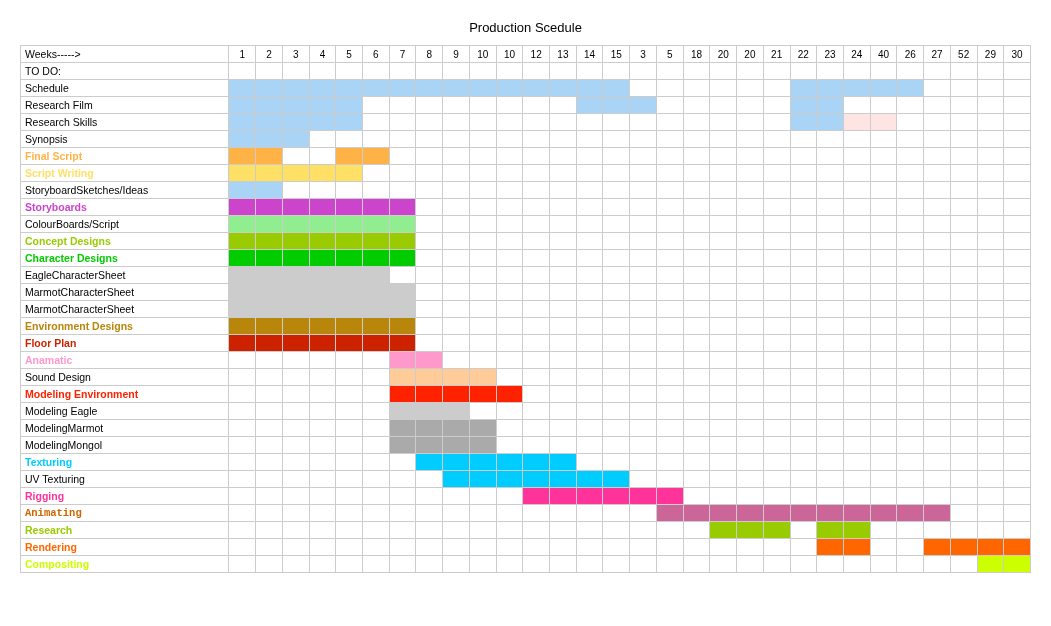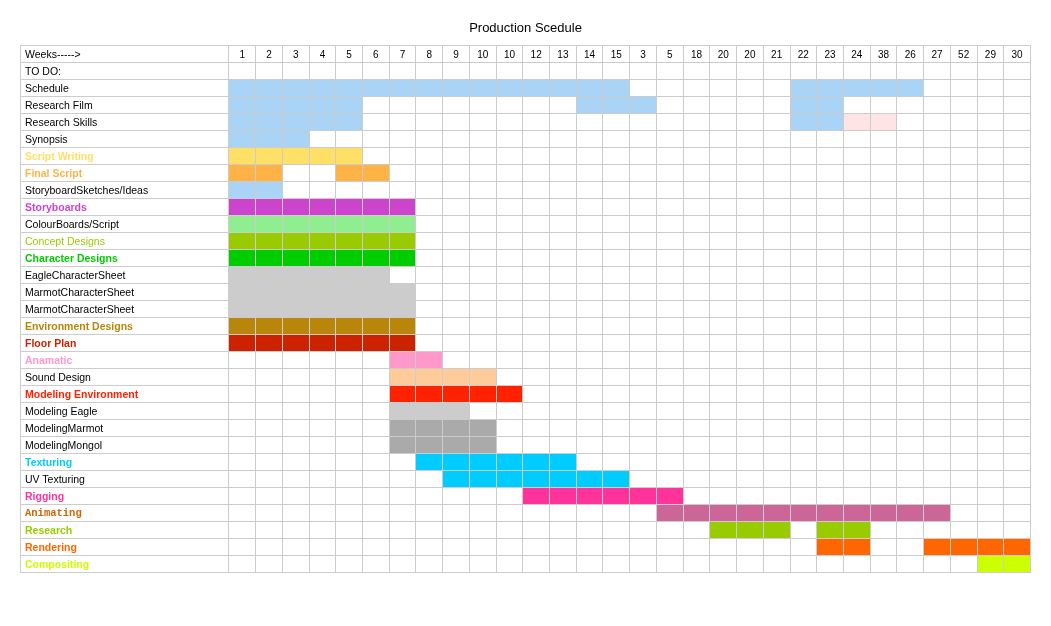--- a/index.html
+++ b/index.html
@@ -53,21 +53,21 @@
         <td class="week-col">15</td>
         <td class="week-col">3</td>
         <td class="week-col">5</td>
         <td class="week-col">18</td>
         <td class="week-col">20</td>
         <td class="week-col">20</td>
         <td class="week-col">21</td>
         <td class="week-col">22</td>
         <td class="week-col">23</td>
         <td class="week-col">24</td>
-        <td class="week-col">38</td>
+        <td class="week-col">40</td>
         <td class="week-col">26</td>
         <td class="week-col">27</td>
         <td class="week-col">52</td>
         <td class="week-col">29</td>
         <td class="week-col">30</td>
       </tr>
   </thead>
   <tbody id="gantt-body">
   <tr>
         <td class="label-col">TO DO:</td>
@@ -202,20 +202,53 @@
         <td class="week-col"></td>
       </tr>
       <tr>
         <td class="label-col">Synopsis</td>
         <td class="week-col" style="background-color: rgb(170, 212, 245);"></td>
         <td class="week-col" style="background-color: rgb(170, 212, 245);"></td>
         <td class="week-col" style="background-color: rgb(170, 212, 245);"></td>
         <td class="week-col"></td>
         <td class="week-col"></td>
         <td class="week-col"></td>
+        <td class="week-col"></td>
+        <td class="week-col"></td>
+        <td class="week-col"></td>
+        <td class="week-col"></td>
+        <td class="week-col"></td>
+        <td class="week-col"></td>
+        <td class="week-col"></td>
+        <td class="week-col"></td>
+        <td class="week-col"></td>
+        <td class="week-col"></td>
+        <td class="week-col"></td>
+        <td class="week-col"></td>
+        <td class="week-col"></td>
+        <td class="week-col"></td>
+        <td class="week-col"></td>
+        <td class="week-col"></td>
+        <td class="week-col"></td>
+        <td class="week-col"></td>
+        <td class="week-col"></td>
+        <td class="week-col"></td>
+        <td class="week-col"></td>
+        <td class="week-col"></td>
+        <td class="week-col"></td>
+        <td class="week-col"></td>
+      </tr>
+      <tr>
+        <td class="label-col" style="color: rgb(255, 179, 71); font-weight: bold;">Final Script</td>
+        <td class="week-col" style="background-color: rgb(255, 179, 71);"></td>
+        <td class="week-col" style="background-color: rgb(255, 179, 71);"></td>
+        <td class="week-col"></td>
+        <td class="week-col"></td>
+        <td class="week-col" style="background-color: rgb(255, 179, 71);"></td>
+        <td class="week-col" style="background-color: rgb(255, 179, 71);"></td>
         <td class="week-col"></td>
         <td class="week-col"></td>
         <td class="week-col"></td>
         <td class="week-col"></td>
         <td class="week-col"></td>
         <td class="week-col"></td>
         <td class="week-col"></td>
         <td class="week-col"></td>
         <td class="week-col"></td>
         <td class="week-col"></td>
@@ -235,53 +268,20 @@
         <td class="week-col"></td>
       </tr>
       <tr>
         <td class="label-col" style="color: rgb(255, 224, 102); font-weight: bold;">Script Writing</td>
         <td class="week-col" style="background-color: rgb(255, 224, 102);"></td>
         <td class="week-col" style="background-color: rgb(255, 224, 102);"></td>
         <td class="week-col" style="background-color: rgb(255, 224, 102);"></td>
         <td class="week-col" style="background-color: rgb(255, 224, 102);"></td>
         <td class="week-col" style="background-color: rgb(255, 224, 102);"></td>
         <td class="week-col"></td>
-        <td class="week-col"></td>
-        <td class="week-col"></td>
-        <td class="week-col"></td>
-        <td class="week-col"></td>
-        <td class="week-col"></td>
-        <td class="week-col"></td>
-        <td class="week-col"></td>
-        <td class="week-col"></td>
-        <td class="week-col"></td>
-        <td class="week-col"></td>
-        <td class="week-col"></td>
-        <td class="week-col"></td>
-        <td class="week-col"></td>
-        <td class="week-col"></td>
-        <td class="week-col"></td>
-        <td class="week-col"></td>
-        <td class="week-col"></td>
-        <td class="week-col"></td>
-        <td class="week-col"></td>
-        <td class="week-col"></td>
-        <td class="week-col"></td>
-        <td class="week-col"></td>
-        <td class="week-col"></td>
-        <td class="week-col"></td>
-      </tr>
-      <tr>
-        <td class="label-col" style="color: rgb(255, 179, 71); font-weight: bold;">Final Script</td>
-        <td class="week-col" style="background-color: rgb(255, 179, 71);"></td>
-        <td class="week-col" style="background-color: rgb(255, 179, 71);"></td>
-        <td class="week-col"></td>
-        <td class="week-col"></td>
-        <td class="week-col" style="background-color: rgb(255, 179, 71);"></td>
-        <td class="week-col" style="background-color: rgb(255, 179, 71);"></td>
         <td class="week-col"></td>
         <td class="week-col"></td>
         <td class="week-col"></td>
         <td class="week-col"></td>
         <td class="week-col"></td>
         <td class="week-col"></td>
         <td class="week-col"></td>
         <td class="week-col"></td>
         <td class="week-col"></td>
         <td class="week-col"></td>
@@ -393,21 +393,21 @@
         <td class="week-col"></td>
         <td class="week-col"></td>
         <td class="week-col"></td>
         <td class="week-col"></td>
         <td class="week-col"></td>
         <td class="week-col"></td>
         <td class="week-col"></td>
         <td class="week-col"></td>
       </tr>
       <tr>
-        <td class="label-col" style="color: rgb(153, 204, 0); font-weight: normal;">Concept Designs</td>
+        <td class="label-col" style="color: rgb(153, 204, 0); font-weight: bold;">Concept Designs</td>
         <td class="week-col" style="background-color: rgb(153, 204, 0);"></td>
         <td class="week-col" style="background-color: rgb(153, 204, 0);"></td>
         <td class="week-col" style="background-color: rgb(153, 204, 0);"></td>
         <td class="week-col" style="background-color: rgb(153, 204, 0);"></td>
         <td class="week-col" style="background-color: rgb(153, 204, 0);"></td>
         <td class="week-col" style="background-color: rgb(153, 204, 0);"></td>
         <td class="week-col" style="background-color: rgb(153, 204, 0);"></td>
         <td class="week-col"></td>
         <td class="week-col"></td>
         <td class="week-col"></td>

